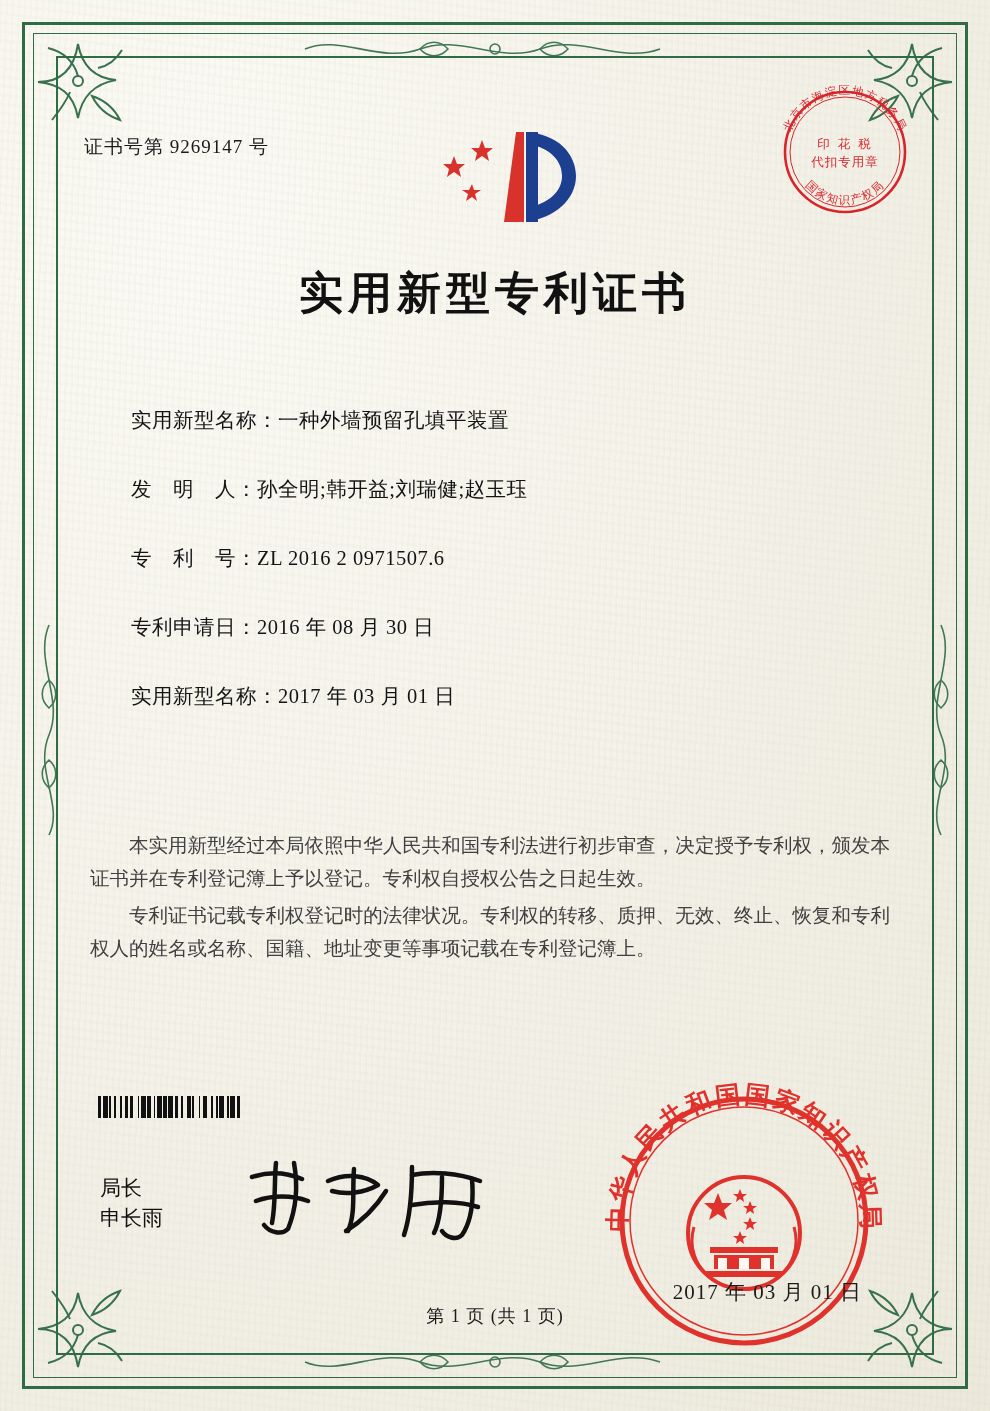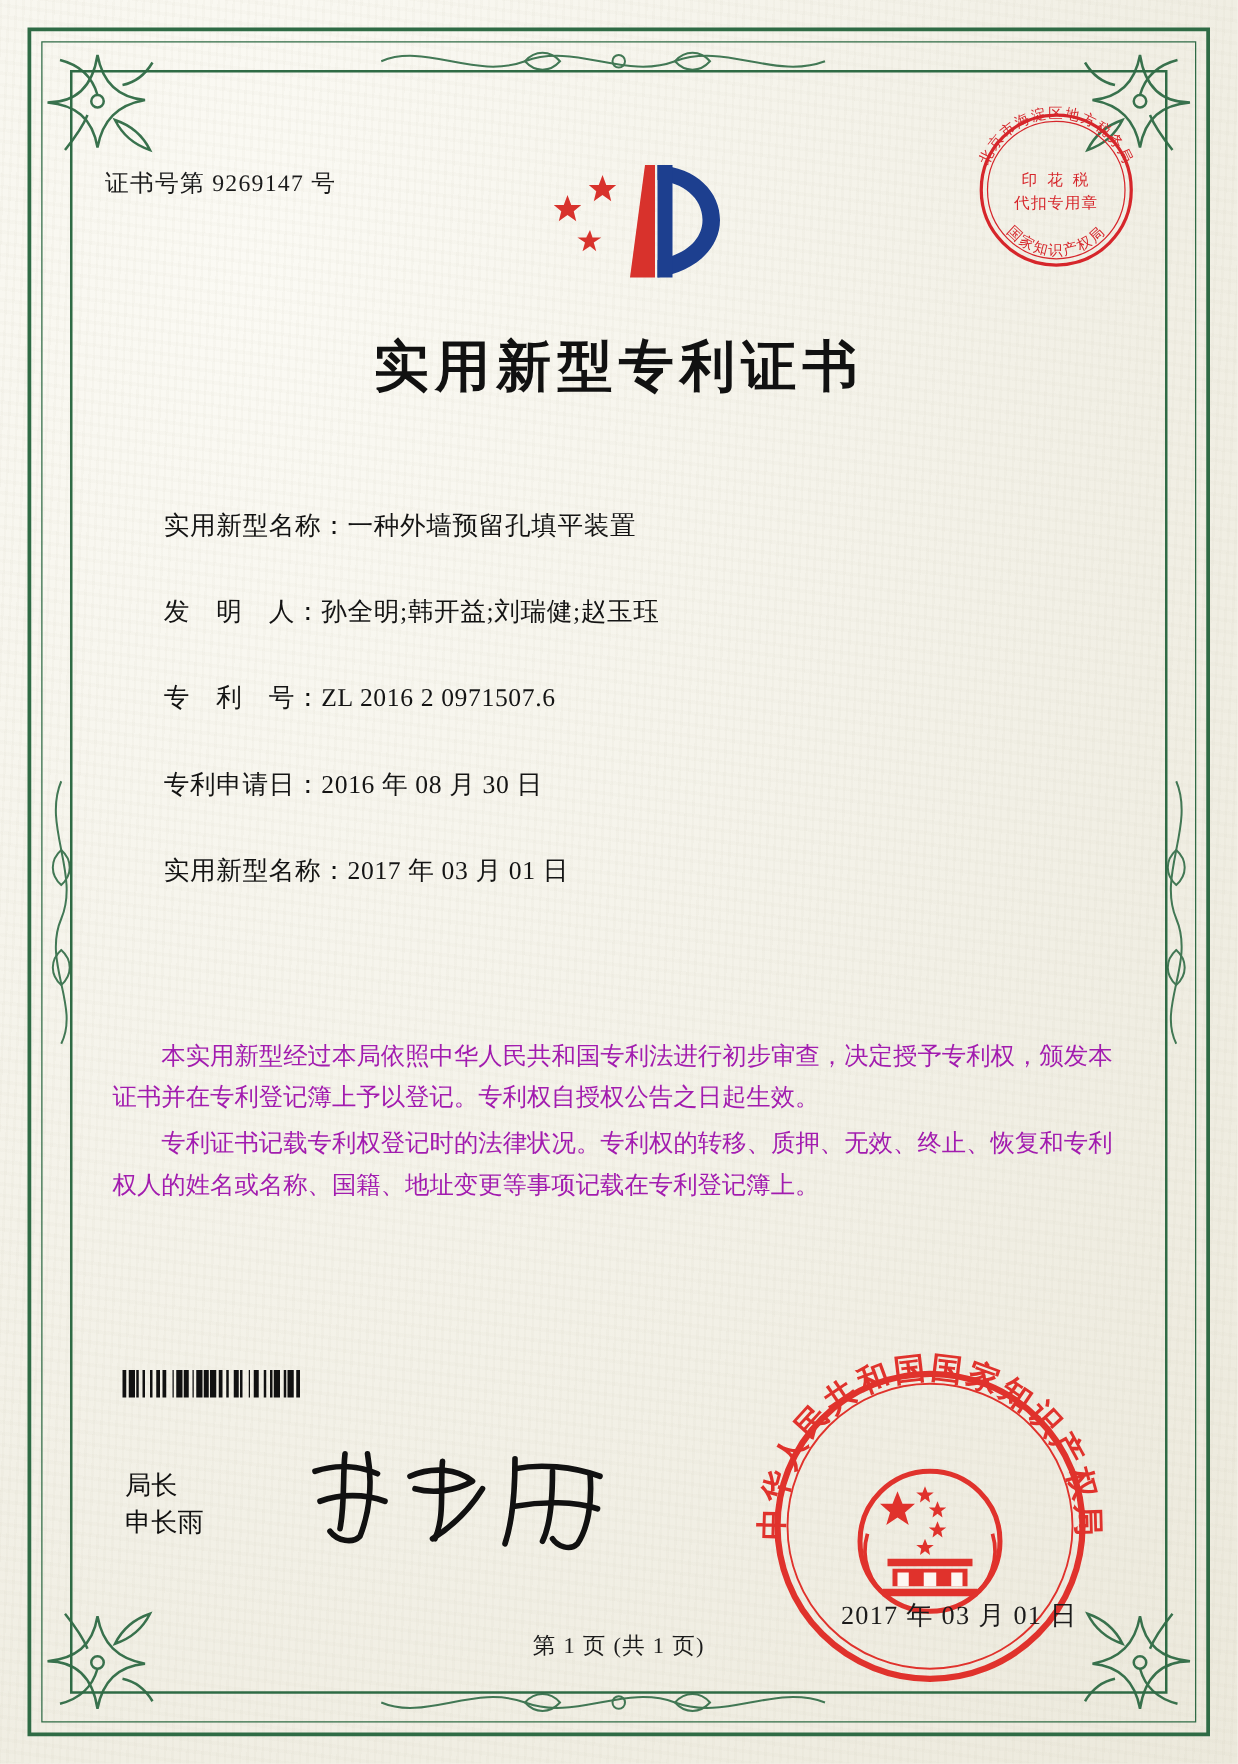--- a/index.html
+++ b/index.html
@@ -144,21 +144,21 @@
   .field-label { letter-spacing: 0.5px; }
   .field-value { }
 
   .paragraphs {
     position: absolute;
     left: 34px;
     top: 773px;
     width: 800px;
     font-size: 19.5px;
     line-height: 33px;
-    color: #a21caf;
+    color: #404040;
     text-align: justify;
   }
   .paragraphs p {
     margin: 0 0 4px 0;
     text-indent: 2em;
   }
 
   
   .barcode {
     position: absolute;

